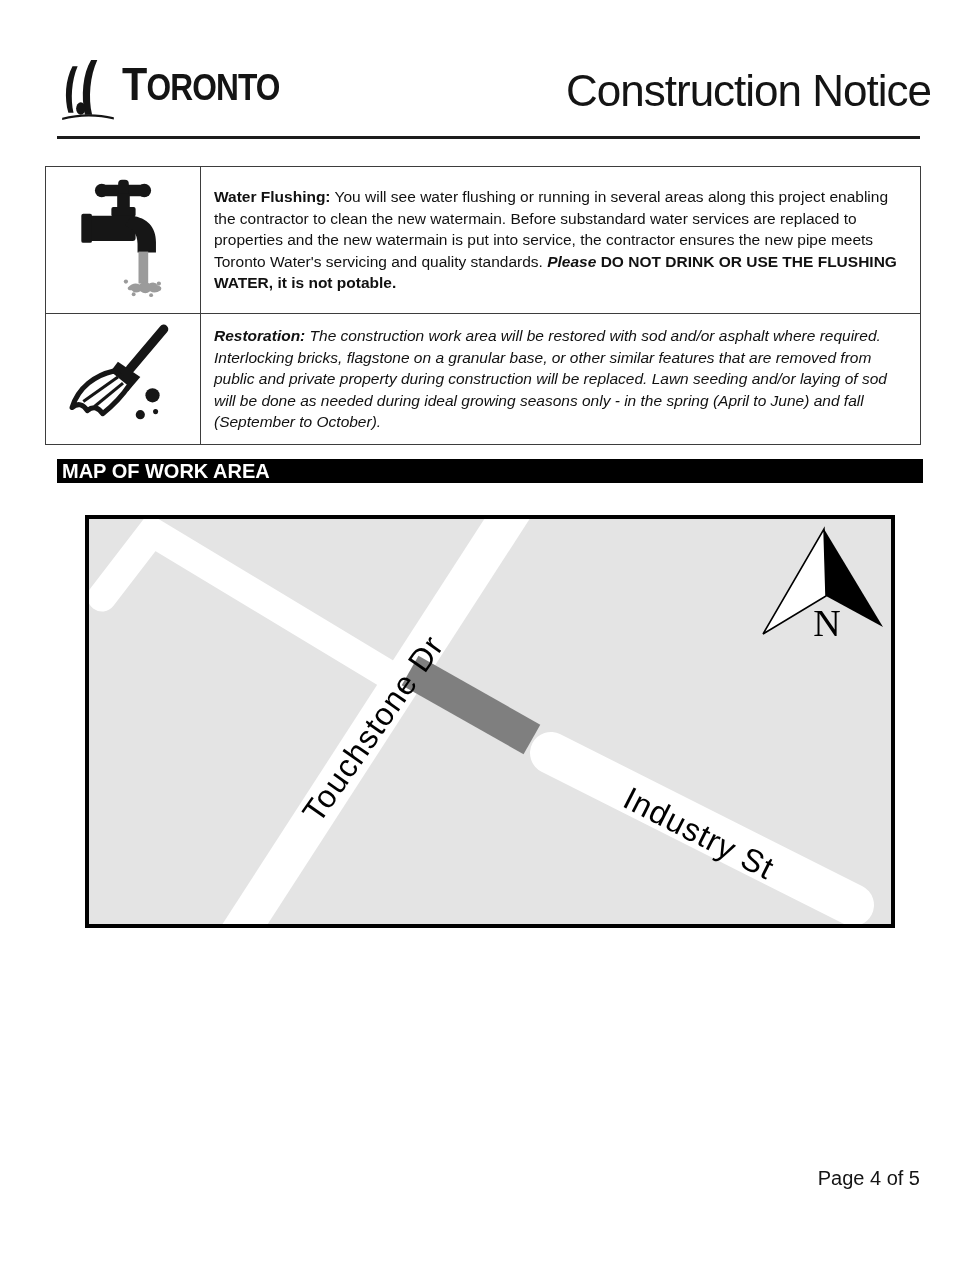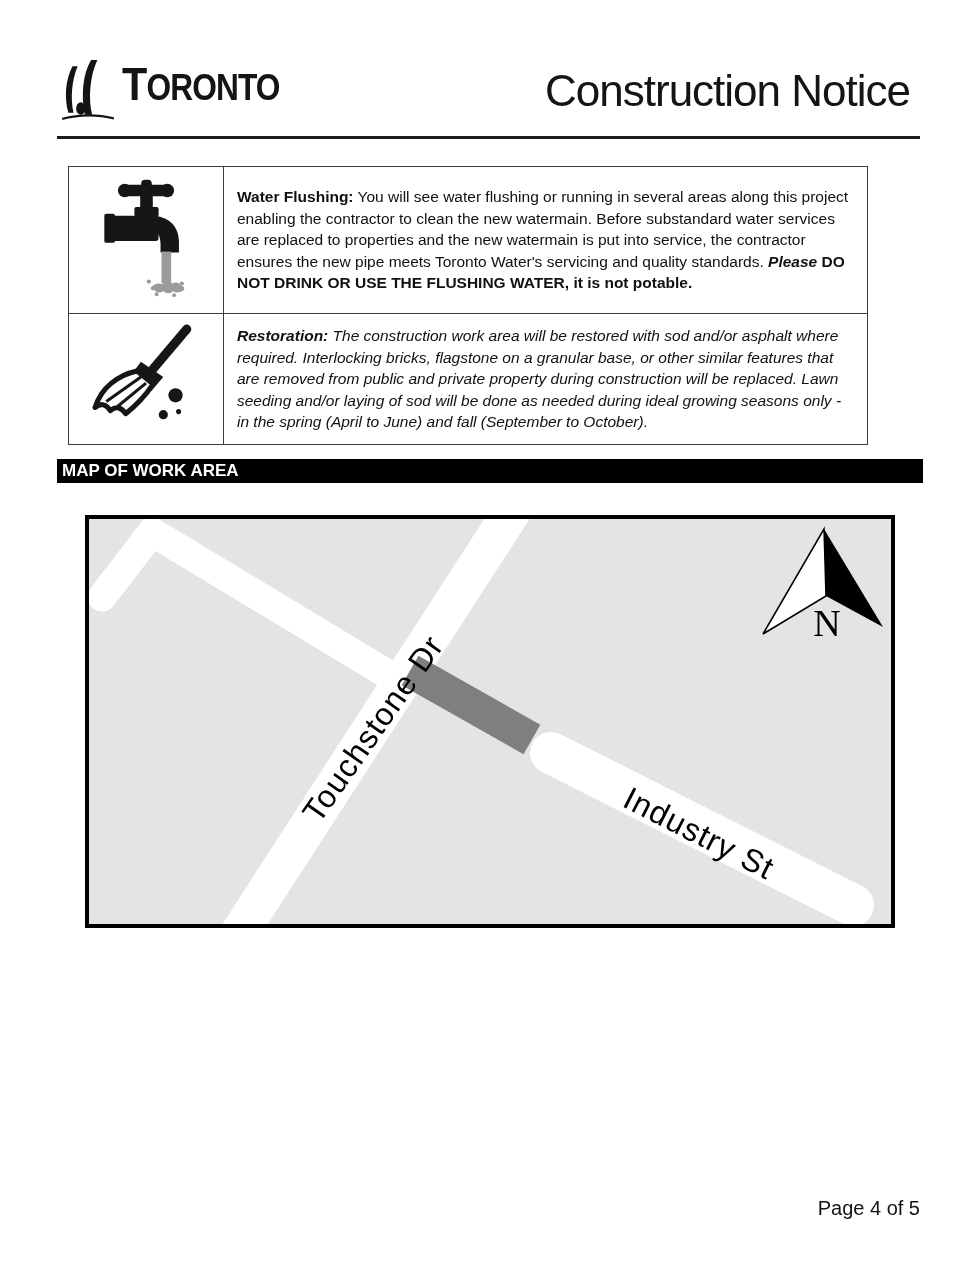--- a/index.html
+++ b/index.html
@@ -6,48 +6,48 @@
   html,body { width:980px; height:1268px; background:#ffffff; }
   body { position:relative; font-family:"Liberation Sans", sans-serif; color:#111; overflow:hidden; }
 
   
   .logo { position:absolute; left:60px; top:60px; display:flex; }
   .logo svg { width:56px; height:62px; }
   .logo-word { display:inline-block; font-weight:bold; font-size:36px; line-height:1;
                letter-spacing:-1px; transform:scaleX(.88); transform-origin:left bottom;
                margin-left:6px; margin-bottom:7px; color:#141414; }
   .logo-word::first-letter { font-size:47px; }
-  .page-title { position:absolute; top:66px; right:70px; font-size:44px; font-weight:400;
+  .page-title { position:absolute; top:66px; right:49px; font-size:44px; font-weight:400;
                 letter-spacing:-1px; color:#141414; }
   .header-rule { position:absolute; left:57px; top:136px; width:863px; height:3px; background:#1c1c1c; }
 
   
-  .notice-table { position:absolute; left:68px; top:166px; width:800px; border-collapse:collapse; }
+  .notice-table { position:absolute; left:45px; top:166px; width:876px; border-collapse:collapse; }
   .notice-table td { border:1.5px solid #3d3d3d; vertical-align:middle; }
   .icon-cell { width:155px; text-align:center; }
   .icon-cell svg { width:112px; height:126px; }
   .text-cell { padding:9px 12px 9px 13px; font-size:15.5px; line-height:21.4px; vertical-align:top; }
   .row-flush { height:147px; }
   .row-resto { height:122px;font-style:italic; }
   .lbl { font-weight:bold; }
   .please { font-weight:bold; font-style:italic; }
   .warn { font-weight:bold; }
 
   
   .map-heading { position:absolute; left:57px; top:459px; width:866px; height:24px;
-                 background:#000; color:#fff; font-weight:bold; font-size:17px;
+                 background:#000; color:#fff; font-weight:bold; font-size:20px;
                  line-height:24px; padding-left:5px; }
   .map-frame { position:absolute; left:85px; top:515px; width:810px; height:413px;
                border:4px solid #000; background:#e4e4e4; }
   .map-frame svg { display:block; width:100%; height:100%; }
   .road-label { font-family:"Liberation Sans", sans-serif; font-size:32px; fill:#000; letter-spacing:1px; }
   .north-n { font-family:"Liberation Serif", serif; font-size:38px; fill:#000; }
 
   
-  .page-number { position:absolute; top:1167px; right:60px; font-size:20px; color:#141414;margin-top:30px; }
+  .page-number { position:absolute; top:1167px; right:60px; font-size:20px; color:#141414; }
 </style>
 </head>
 <body>
 
 <div class="logo">
   <svg viewBox="0 0 52 60" aria-hidden="true">
     <path d="M7,51 C3,37 4,19 11,6 L16,6 C10,20 9,38 12,51 Z" fill="#141414"></path>
     <path d="M23,53 C19,35 21,13 29,0 L35,0 C28,15 26,37 30,53 Z" fill="#141414"></path>
     <ellipse cx="19" cy="47" rx="4.5" ry="6" fill="#141414"></ellipse>
     <path d="M1,56 C17,51.5 35,51.5 51,55.5 L51,57.5 C35,53.5 17,53.5 1,58 Z" fill="#141414"></path>

